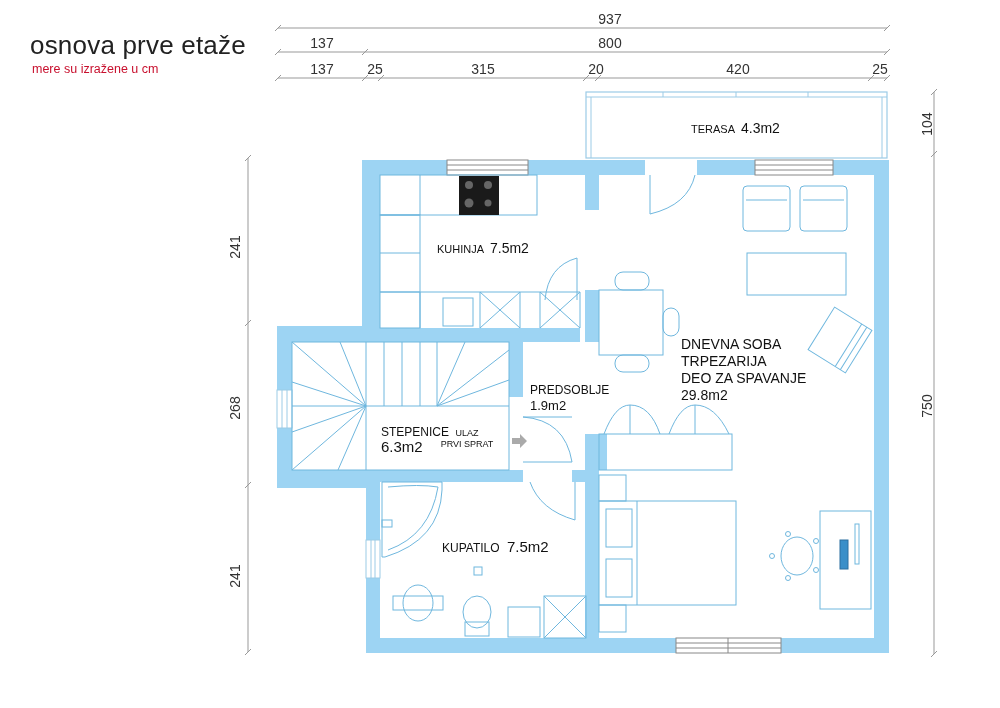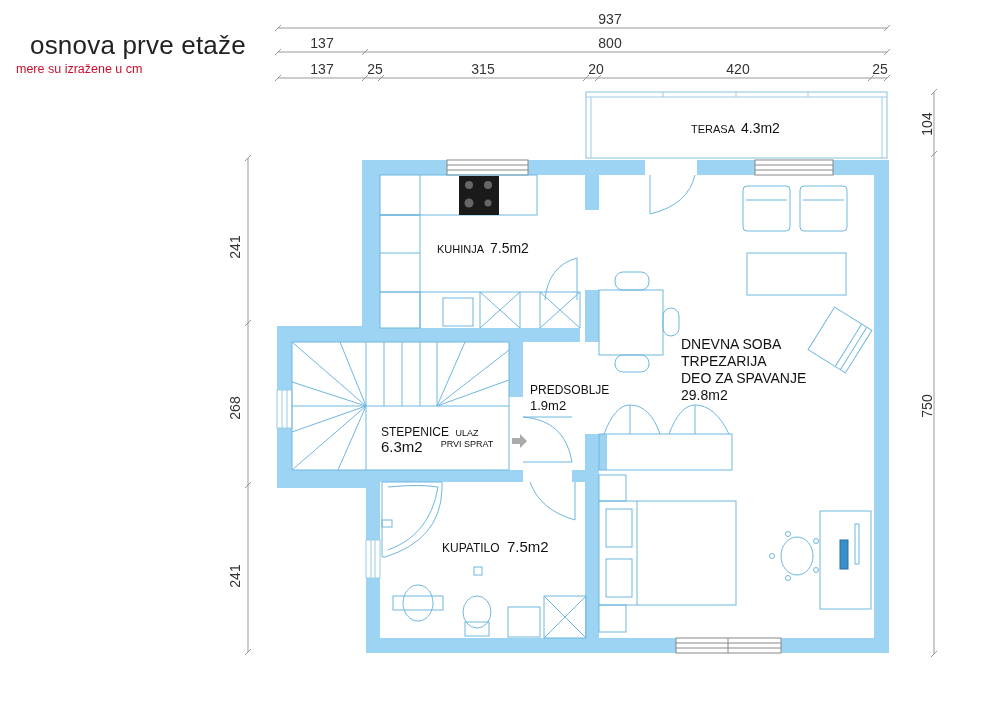--- a/index.html
+++ b/index.html
@@ -1,18 +1,18 @@
 <!DOCTYPE html>
 <html><head>
 <meta charset="utf-8">
 <style>
   html, body { margin:0; padding:0; background:#ffffff; }
   body { width:1000px; height:708px; position:relative; overflow:hidden; font-family:"Liberation Sans", sans-serif; }
   .title { position:absolute; left:30px; top:30px; font-size:26px; color:#222; letter-spacing:0.2px; }
-  .subtitle { position:absolute; left:16px; top:62px; font-size:12.5px; color:#c8102e; }
+  .subtitle { position:absolute; left:32px; top:62px; font-size:12.5px; color:#c8102e; }
   svg { position:absolute; left:0; top:0; }
   .dim { font-family:"Liberation Sans", sans-serif; font-size:14px; fill:#333; }
   .lbl { font-family:"Liberation Sans", sans-serif; fill:#111; }
   .wall { fill:#9dd4f3; }
   .fur { fill:none; stroke:#6fb7de; stroke-width:1; }
   .dl { stroke:#999; stroke-width:1; }
 </style>
 </head>
 <body>
 

